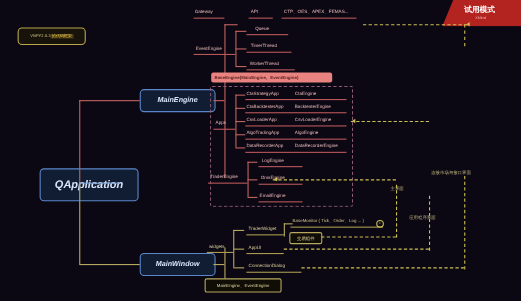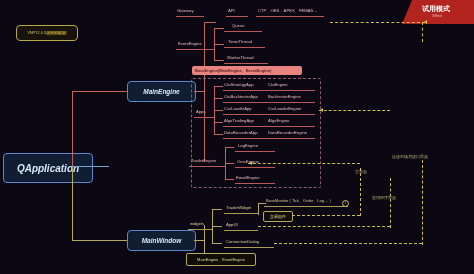--- a/index.html
+++ b/index.html
@@ -12,21 +12,21 @@
   .note{position:absolute;left:16px;top:25px;width:60px;height:14px;
         border:1px solid #b9a84a;border-radius:4px;background:#17130a;
         display:flex;align-items:center;justify-content:center;}
   .note span{font-size:3.6px;color:#d8cc8a;letter-spacing:.1px;}
   .note .hl{color:#f0d050;background:#4a3a12;padding:0 1px;}
 
   
   .bluenode{position:absolute;border:1px solid #5b86c9;border-radius:4px;
             background:#111d33;display:flex;align-items:center;justify-content:center;}
   .bluenode span{font-style:italic;color:#d8e6fb;font-weight:bold;}
-  #n-qapp{left:3px;top:153px;width:88px;height:28px;}
+  #n-qapp{left:36px;top:153px;width:88px;height:28px;}
   #n-qapp span{font-size:10px;}
   #n-mainengine{left:127px;top:81px;width:67px;height:19px;}
   #n-mainengine span{font-size:6.5px;}
   #n-mainwindow{left:127px;top:230px;width:67px;height:19px;}
   #n-mainwindow span{font-size:6.5px;}
 
   
   .t-red{color:#e9b9b9;font-size:4.2px;}
   .t-yellow{color:#d9cf9a;font-size:4.2px;}
   .t-yellow2{color:#cfc489;font-size:4px;}

